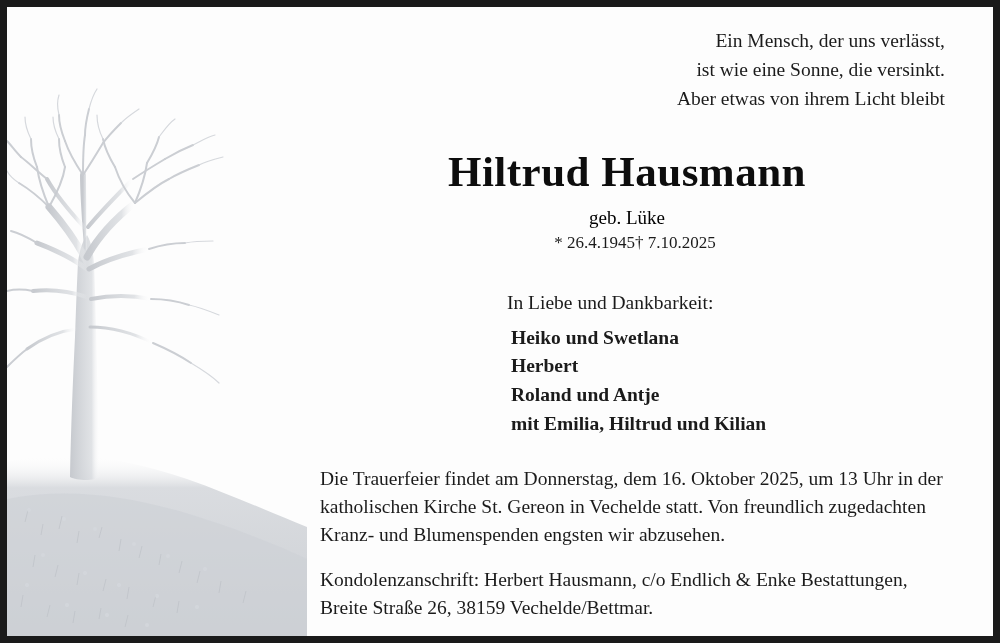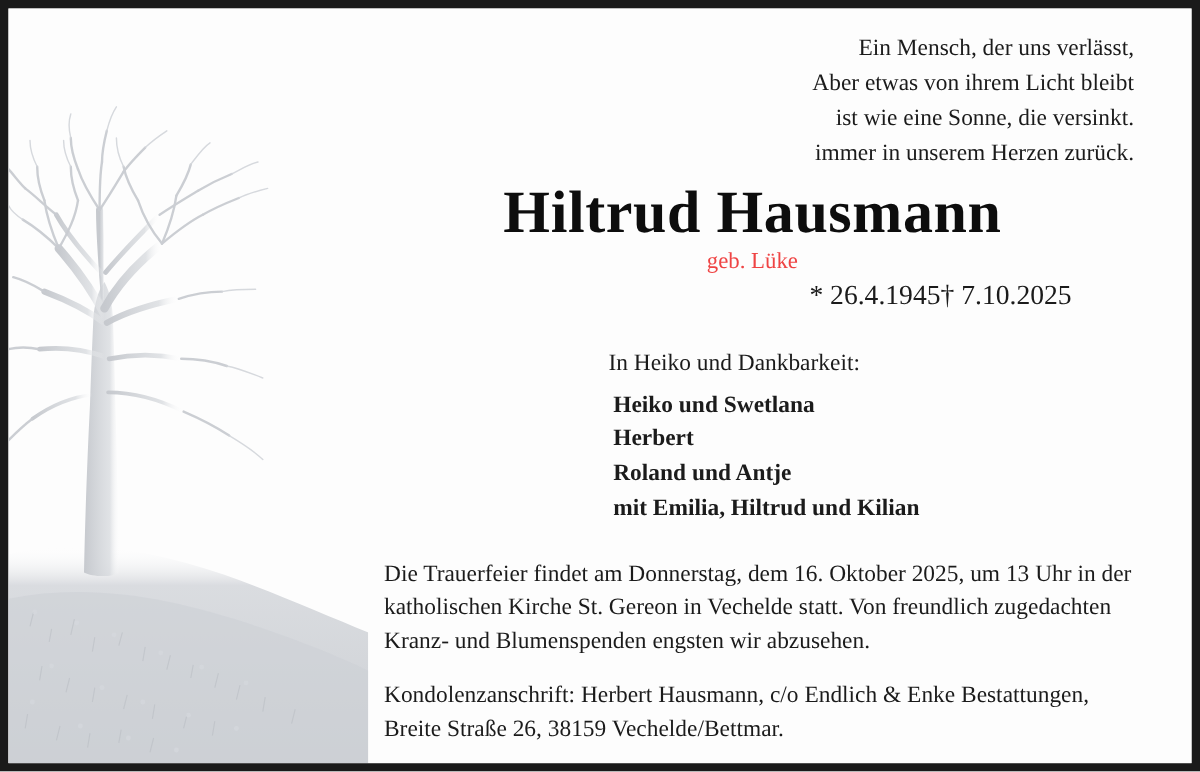--- a/index.html
+++ b/index.html
@@ -53,44 +53,44 @@
     color: #1b1b1b;
   }
   .verse div { white-space: nowrap; margin-left: 32px; }
 
   .name {
     position: absolute;
     left: 300px;
     top: 140px;
     width: 640px;
     text-align: center;
-    font-size: 50px;
+    font-size: 43px;
     font-weight: bold;
     letter-spacing: 0.5px;
     color: #0d0d0d;
   }
   .maiden {
     position: absolute;
     left: 300px;
     top: 200px;
     width: 640px;
     text-align: center;
     font-size: 19px;
-    color: #ef4444;
+    color: #000000;
   }
   .dates {
     position: absolute;
-    left: 284px;
+    left: 308px;
     top: 226px;
     width: 640px;
     display: flex;
-    justify-content: flex-end;
+    justify-content: center;
     padding: 0 38px;
     box-sizing: border-box;
-    font-size: 23px;
+    font-size: 17px;
     color: #1b1b1b;
   }
 
   .family {
     position: absolute;
     left: 500px;
     top: 282px;
     font-size: 19.5px;
     line-height: 1.47;
     color: #1b1b1b;
@@ -242,35 +242,34 @@
         <path d="M186,138 C194,134 200,130 208,128"></path>
         <path d="M184,356 C194,362 204,368 212,376"></path>
         <path d="M178,236 C188,234 196,234 206,234"></path>
         <path d="M182,298 C192,300 202,304 212,308"></path>
       </g>
     </svg>
   </div>
 
   <div class="verse">
     <div>Ein Mensch, der uns verlässt,</div>
+    <div>ist wie eine Sonne, die versinkt.</div>
     <div>Aber etwas von ihrem Licht bleibt</div>
-    <div>ist wie eine Sonne, die versinkt.</div>
-    <div>immer in unserem Herzen zurück.</div>
   </div>
 
   <div class="name">Hiltrud Hausmann</div>
   <div class="maiden">geb. Lüke</div>
 
   <div class="dates">
     <span>* 26.4.1945</span>
     <span>† 7.10.2025</span>
   </div>
 
   <div class="family">
-    <div class="intro">In Heiko und Dankbarkeit:</div>
+    <div class="intro">In Liebe und Dankbarkeit:</div>
     <div class="member">Heiko und Swetlana</div>
     <div class="member">Herbert</div>
     <div class="member">Roland und Antje</div>
     <div class="member">mit Emilia, Hiltrud und Kilian</div>
   </div>
 
   <div class="details">
     <p>
       <span class="ind">Die Trauerfeier findet am Donnerstag, dem 16. Oktober 2025, um 13 Uhr in der</span>
       <span class="ind">katholischen Kirche St. Gereon in Vechelde statt. Von freundlich zugedachten</span>

